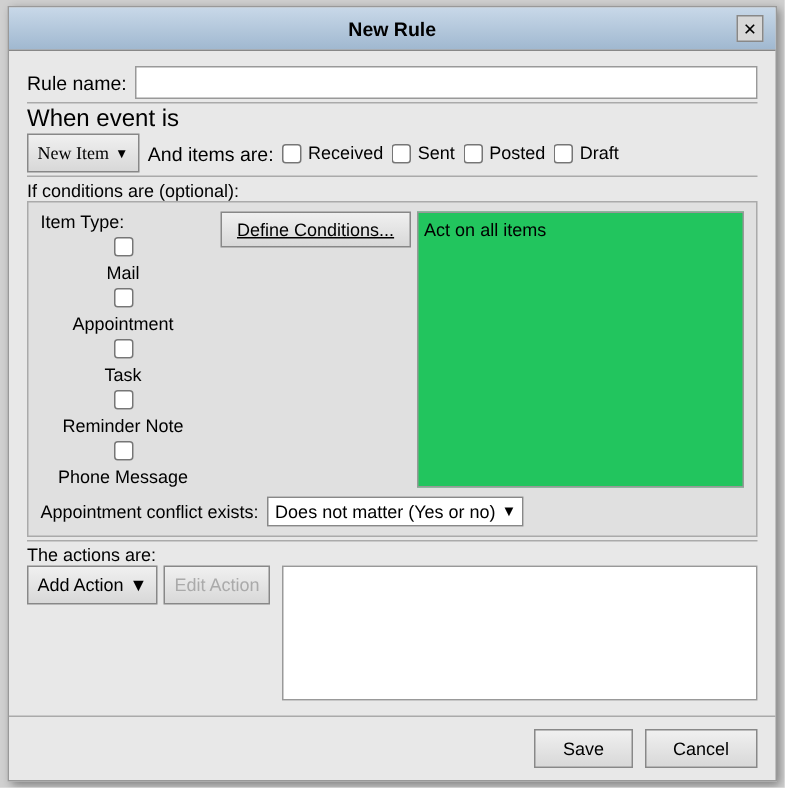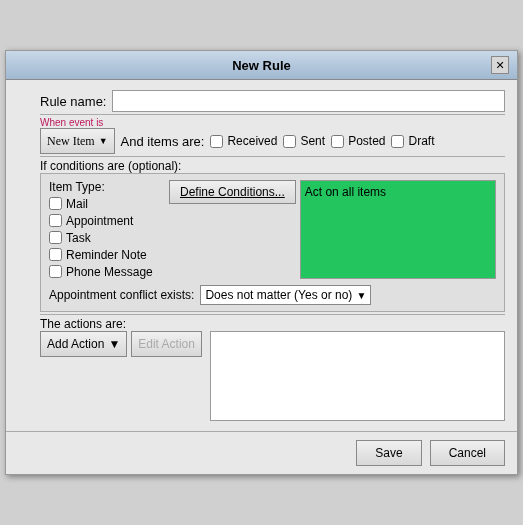--- a/index.html
+++ b/index.html
@@ -49,21 +49,20 @@
       color: #000;
     }
     .title-bar-spacer {
       width: 18px;
     }
     .dialog-body {
       padding: 10px 12px;
       display: flex;
       flex-direction: column;
       gap: 0;
-      margin-left: 22px;
     }
     .row {
       display: flex;
       align-items: center;
       gap: 6px;
     }
     .label {
       color: #000;
       white-space: nowrap;
     }
@@ -132,23 +131,24 @@
       flex-direction: column;
       gap: 3px;
       min-width: 110px;
     }
     .item-type-label {
       font-size: 12px;
       font-weight: normal;
     }
     .checkbox-item {
       display: flex;
-      align-items: flex-start;
-      gap: 4px;
-      font-size: 12px;
+      align-items: center;
+      gap: 4px;
+      font-size: 12px;
+      flex-direction: column;
     }
     .conditions-right {
       flex: 1;
       display: flex;
       flex-direction: row;
       gap: 4px;
     }
     .define-conditions-btn {
       background: linear-gradient(to bottom, #f0f0f0, #d8d8d8);
       border: 1px solid #888;
@@ -235,22 +235,22 @@
       cursor: pointer;
       font-size: 12px;
       height: 26px;
     }
     input[type="checkbox"] {
       width: 13px;
       height: 13px;
       cursor: pointer;
     }
     .when-event-label {
-      font-size: 10px;
-      color: #be185d;
+      font-size: 16px;
+      color: #000000;
       text-align: center;
     }
   </style>
 </head>
 <body>
 
 <div class="dialog">
 
   <div class="title-bar">
     <div class="title-bar-spacer"></div>

